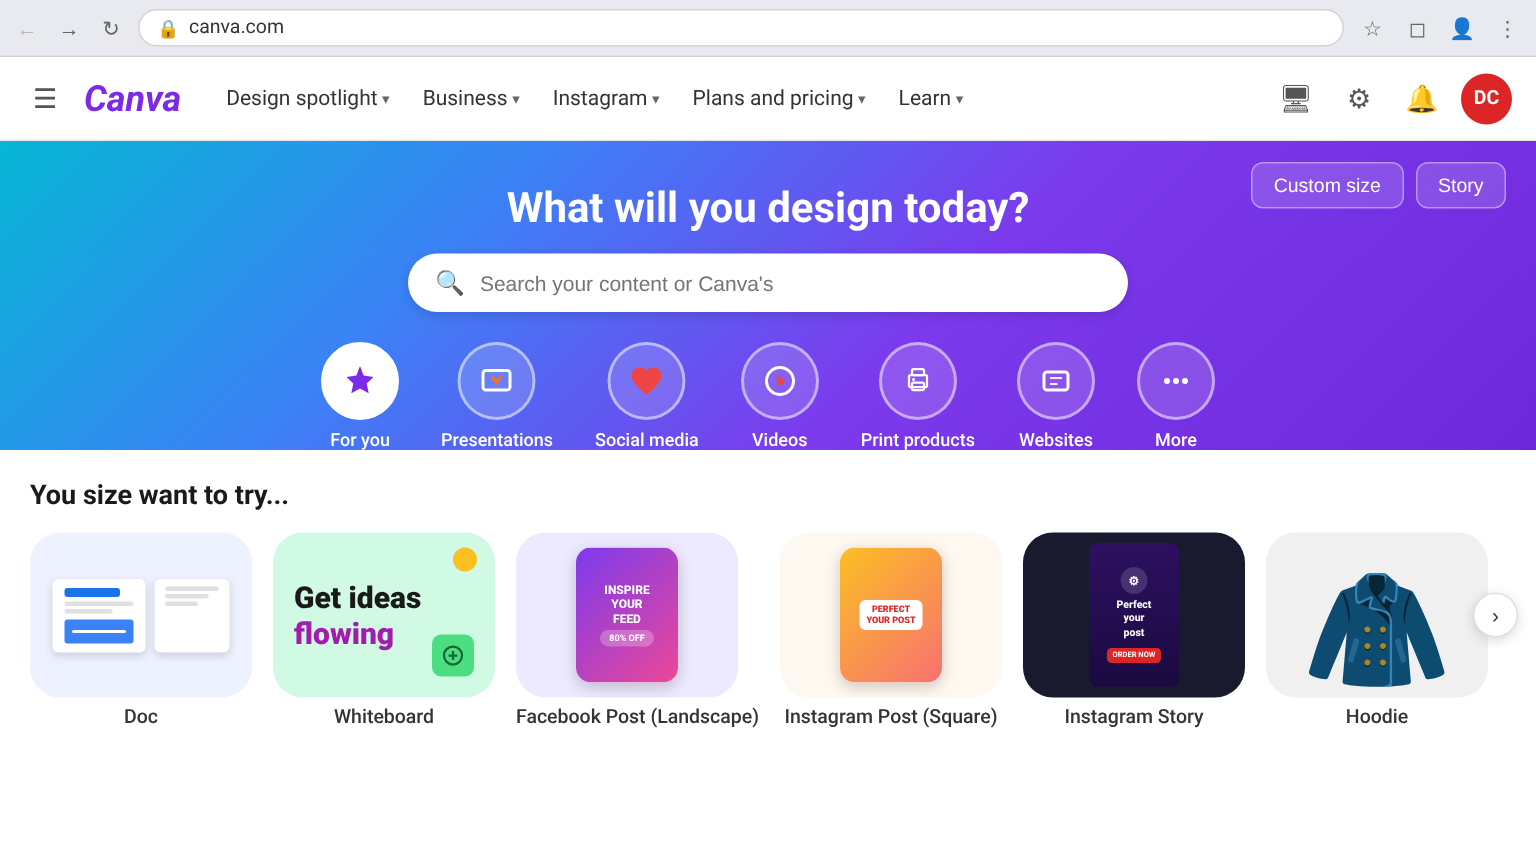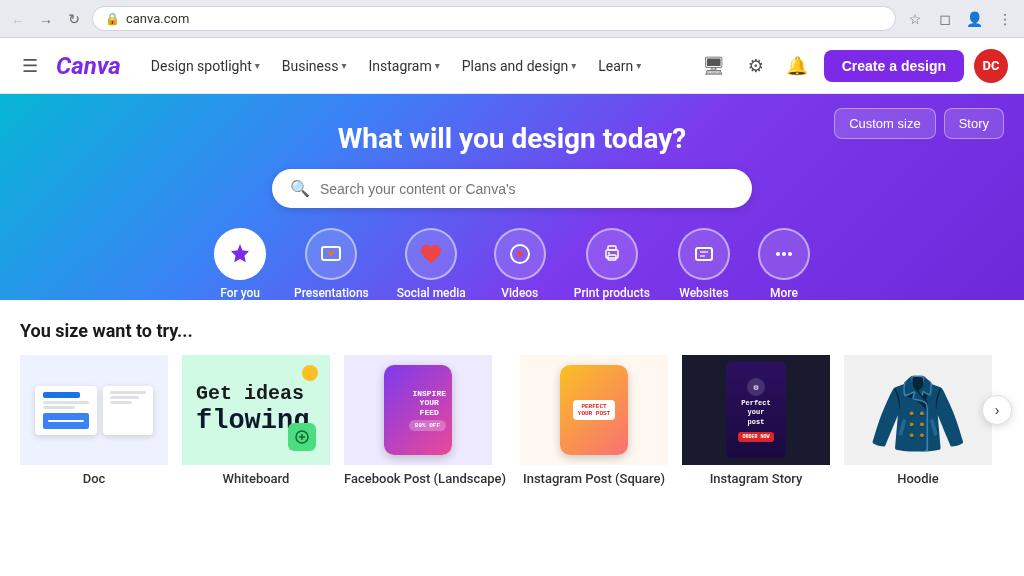--- a/index.html
+++ b/index.html
@@ -129,28 +129,27 @@
     .category-label { color: white; font-size: 12px; font-weight: 500; white-space: nowrap; }
 
     
     .section { padding: 20px 20px 0; }
     .section-title { font-size: 18px; font-weight: 700; color: #1a1a1a; margin-bottom: 14px; }
 
     
     .cards-row { display: flex; gap: 14px; align-items: flex-start; position: relative; }
     .card { cursor: pointer; flex-shrink: 0; }
     .card-thumb {
-      border-radius: 0;
+      border-radius: 20px;
       overflow: hidden;
       background: #e8eaf0;
       width: 148px;
       height: 110px;
       display: flex; align-items: center; justify-content: center;
       position: relative;
-      font-family: Liberation Mono, monospace;
     }
     .card-label { font-size: 13px; color: #333; margin-top: 6px; font-weight: 500; text-align: center; }
 
     
     .card-doc-bg { background: #eef2ff; display: flex; align-items: center; justify-content: center; gap: 6px; }
     .card-fb-bg { background: #f3f0ff; display: flex; align-items: center; justify-content: center; }
     .card-ig-bg { background: #fff7ed; display: flex; align-items: center; justify-content: center; }
     .card-story-bg { background: #1a1a2e; display: flex; align-items: center; justify-content: center; }
     .card-hoodie-bg { background: #f5f5f5; display: flex; align-items: center; justify-content: center; }
 
@@ -200,33 +199,32 @@
       </div>
       <div class="navbar-nav-item">
         <span>Business</span>
         <span class="chevron">▾</span>
       </div>
       <div class="navbar-nav-item">
         <span>Instagram</span>
         <span class="chevron">▾</span>
       </div>
       <div class="navbar-nav-item">
-        <span>Plans and design</span>
+        <span>Plans and pricing</span>
         <span class="chevron">▾</span>
       </div>
       <div class="navbar-nav-item">
         <span>Learn</span>
         <span class="chevron">▾</span>
       </div>
     </div>
     <div class="navbar-actions">
       <button class="navbar-icon-btn">🖥</button>
       <button class="navbar-icon-btn">⚙</button>
       <button class="navbar-icon-btn">🔔</button>
-      <button class="create-design-btn">Create a design</button>
       <div class="avatar">DC</div>
     </div>
   </nav>
 
   <div class="hero">
     <div class="hero-top-actions">
       <button class="hero-action-btn">Custom size</button>
       <button class="hero-action-btn">Story</button>
     </div>
     <h1 class="hero-title">What will you design today?</h1>
@@ -326,38 +324,38 @@
             </div>
           </div>
         </div>
         <div class="card-label">Doc</div>
       </div>
 
       <div class="card">
         <div class="card-thumb" style="background:#d1fae5; position:relative;">
           <div style="width:100%;height:100%;display:flex;flex-direction:column;justify-content:center;align-items:flex-start;padding:12px 14px;gap:2px;">
             <div style="font-weight:900;font-size:20px;color:#1a1a1a;line-height:1.1;">Get ideas</div>
-            <div style="font-weight:900;font-size:27px;color:#0f172a;line-height:1.1;">flowing</div>
+            <div style="font-weight:900;font-size:20px;color:#a21caf;line-height:1.1;">flowing</div>
           </div>
           <div style="position:absolute;top:10px;right:12px;width:16px;height:16px;background:#fbbf24;border-radius:50%;"></div>
           <div style="position:absolute;bottom:14px;right:14px;width:28px;height:28px;background:#4ade80;border-radius:6px;display:flex;align-items:center;justify-content:center;">
             <svg width="16" height="16" viewBox="0 0 16 16" fill="none">
               <circle cx="8" cy="8" r="6" stroke="#166534" stroke-width="1.5"></circle>
               <line x1="5" y1="8" x2="11" y2="8" stroke="#166534" stroke-width="1.5"></line>
               <line x1="8" y1="5" x2="8" y2="11" stroke="#166534" stroke-width="1.5"></line>
             </svg>
           </div>
         </div>
         <div class="card-label">Whiteboard</div>
       </div>
 
       <div class="card">
         <div class="card-thumb card-fb-bg" style="background:#ede9fe;">
           <div style="background:white;border-radius:10px;width:68px;height:90px;box-shadow:0 3px 10px rgba(0,0,0,0.2);overflow:hidden;display:flex;flex-direction:column;">
-            <div style="background:linear-gradient(135deg,#7c3aed,#ec4899);flex:1;display:flex;flex-direction:column;align-items:flex-end;justify-content:center;padding:6px;gap:3px;">
+            <div style="background:linear-gradient(135deg,#7c3aed,#ec4899);flex:1;display:flex;flex-direction:column;align-items:center;justify-content:center;padding:6px;gap:3px;">
               <div style="color:white;font-size:8px;font-weight:800;text-align:center;line-height:1.2;">INSPIRE<br>YOUR<br>FEED</div>
               <div style="background:rgba(255,255,255,0.25);color:white;font-size:6px;padding:2px 6px;border-radius:8px;font-weight:700;">80% OFF</div>
             </div>
           </div>
         </div>
         <div class="card-label">Facebook Post (Landscape)</div>
       </div>
 
       <div class="card">
         <div class="card-thumb card-ig-bg" style="background:#fff8f0;">

